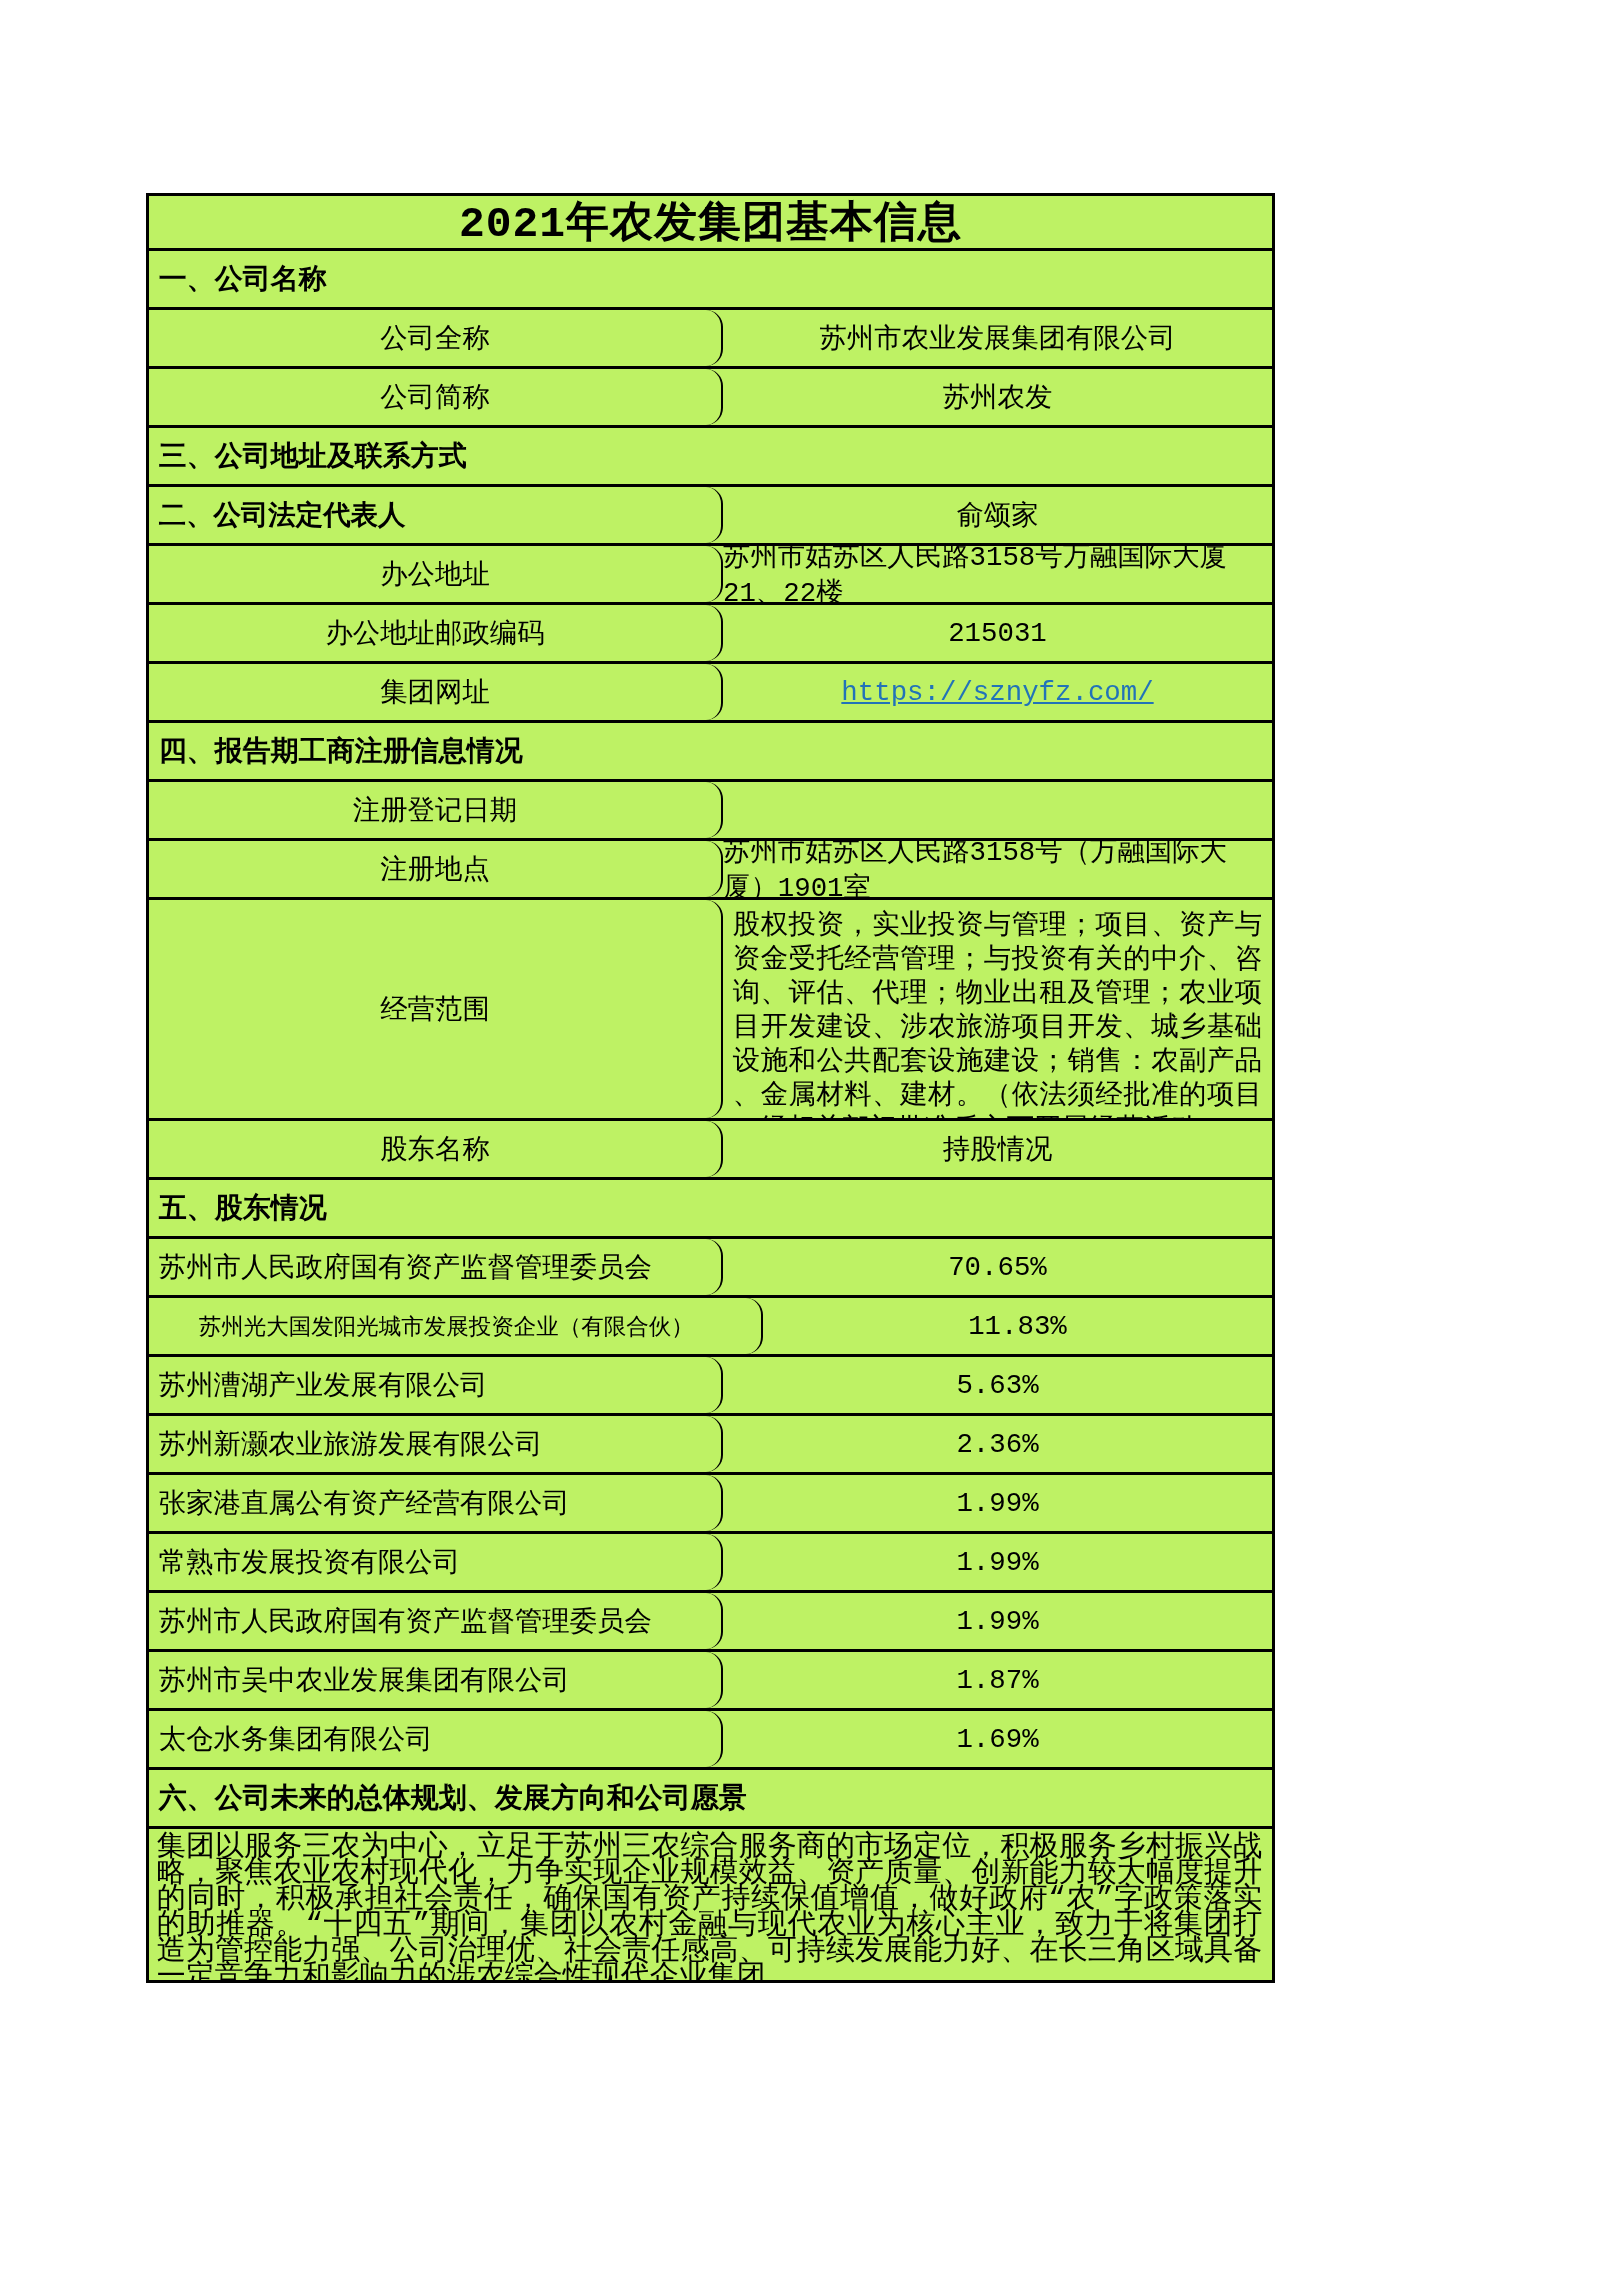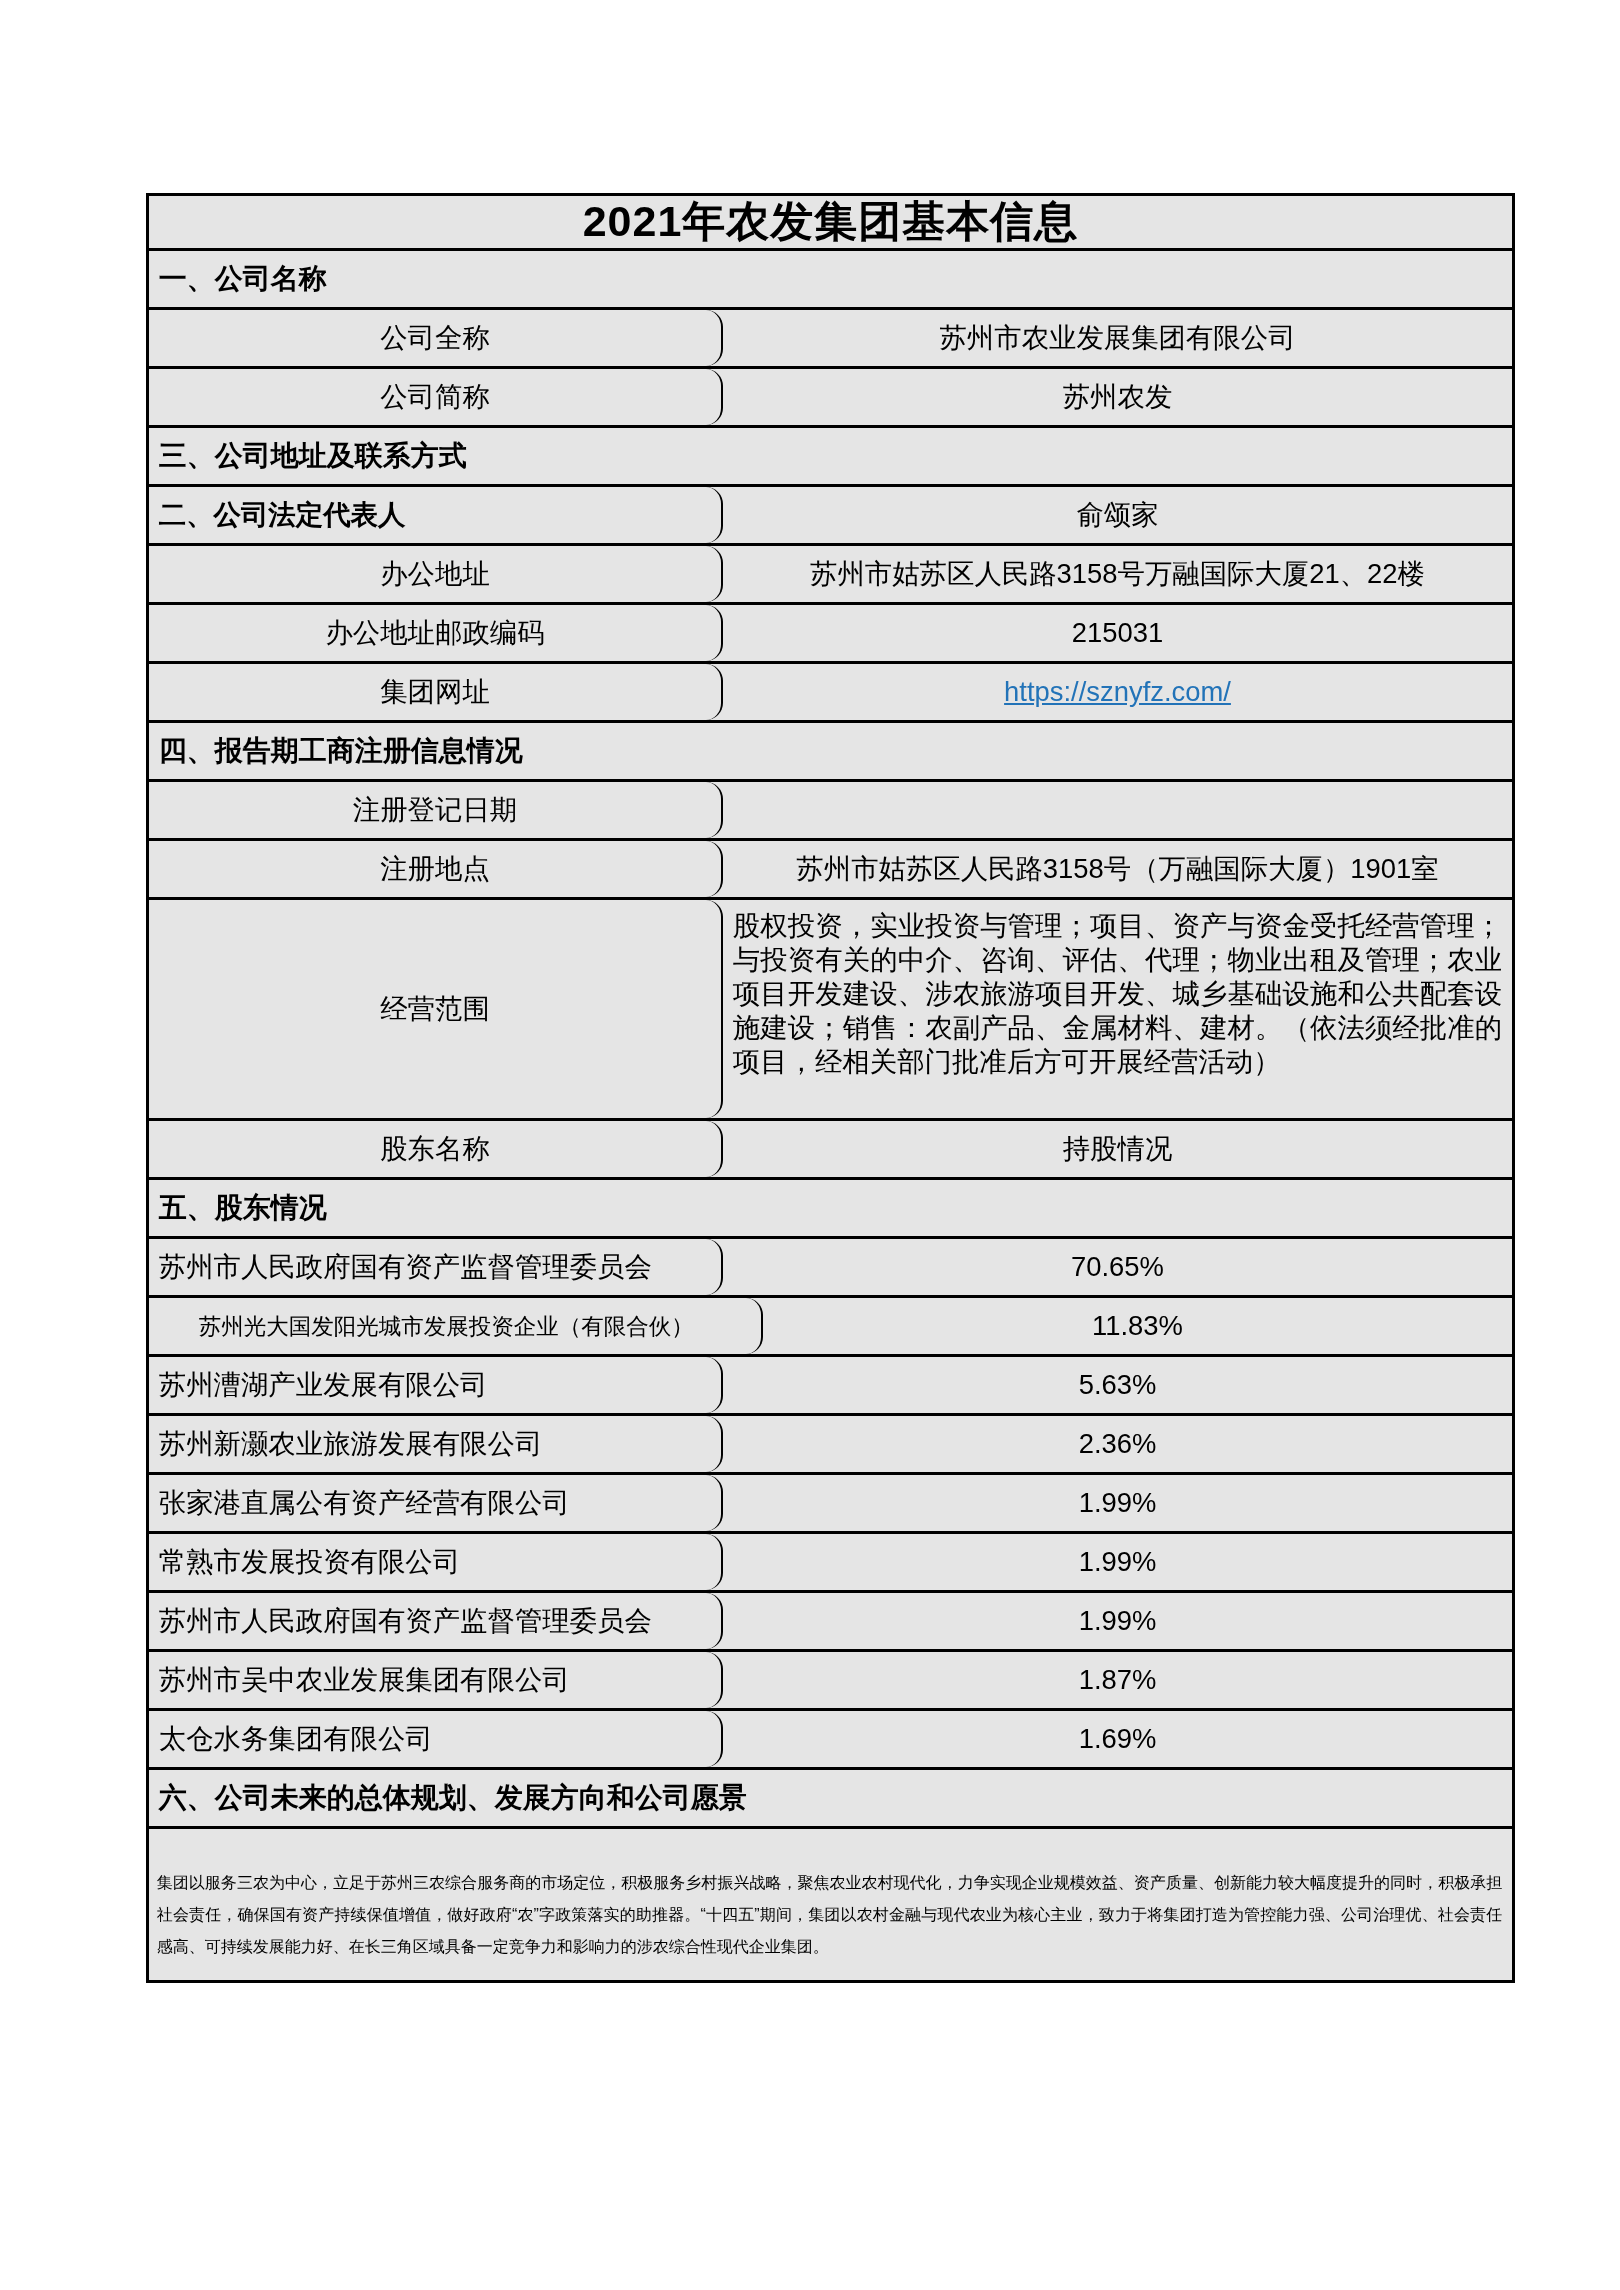--- a/index.html
+++ b/index.html
@@ -2,22 +2,22 @@
 <html><head>
 <meta charset="utf-8">
 <style>
   html,body{margin:0;padding:0;}
   body{
     width:1620px;height:2291px;background:#ffffff;position:relative;
     font-family:"Liberation Sans","DejaVu Sans",sans-serif;color:#000;
     -webkit-font-smoothing:antialiased;
   }
   .sheet-table{
-    position:absolute;left:146px;top:193px;width:1369px;
-    border:3.9px solid #000;box-sizing:border-box;background:#e5e5e5;
+    position:absolute;left:146px;top:193px;width:1129px;
+    border:3.9px solid #000;box-sizing:border-box;background:#bef264;font-family:Liberation Mono, monospace;
   }
   .row{display:flex;border-bottom:3.9px solid #000;box-sizing:border-box;align-items:stretch;overflow:hidden;}
   .row:last-child{border-bottom:none;}
   .h56{height:55px;} .h60{height:59px;} .h225{height:221px;} .h154{height:151px;}
   .title-cell{
     width:100%;display:flex;align-items:center;justify-content:center;
     font-size:43px;font-weight:bold;letter-spacing:1px;
   }
   .heading-cell{
     width:100%;display:flex;align-items:center;
@@ -34,22 +34,22 @@
   .c2.block{
     display:block;align-items:initial;
     padding:8.8px 9.8px;line-height:34px;text-align:justify;
     line-break:anywhere;overflow:hidden;
   }
   .name-cell{justify-content:flex-start;padding-left:9.8px;}
   .name-small{font-size:22.5px;margin-left:40px;}
   .url-link{color:#2273B8;text-decoration:underline;cursor:pointer;}
   .para-cell{
     width:100%;box-sizing:border-box;display:block;
-    font-size:16px;line-height:32px;padding:5.9px 9.8px 0 7.8px;
-    text-align:justify;line-break:anywhere;overflow:hidden;margin-top:32px;
+    font-size:29px;line-height:26px;padding:5.9px 9.8px 0 7.8px;
+    text-align:justify;line-break:anywhere;overflow:hidden;
   }
 </style>
 </head>
 <body>
 
 <div class="sheet-table">
 
   <div class="row h56">
     <div class="title-cell">2021年农发集团基本信息</div>
   </div>

